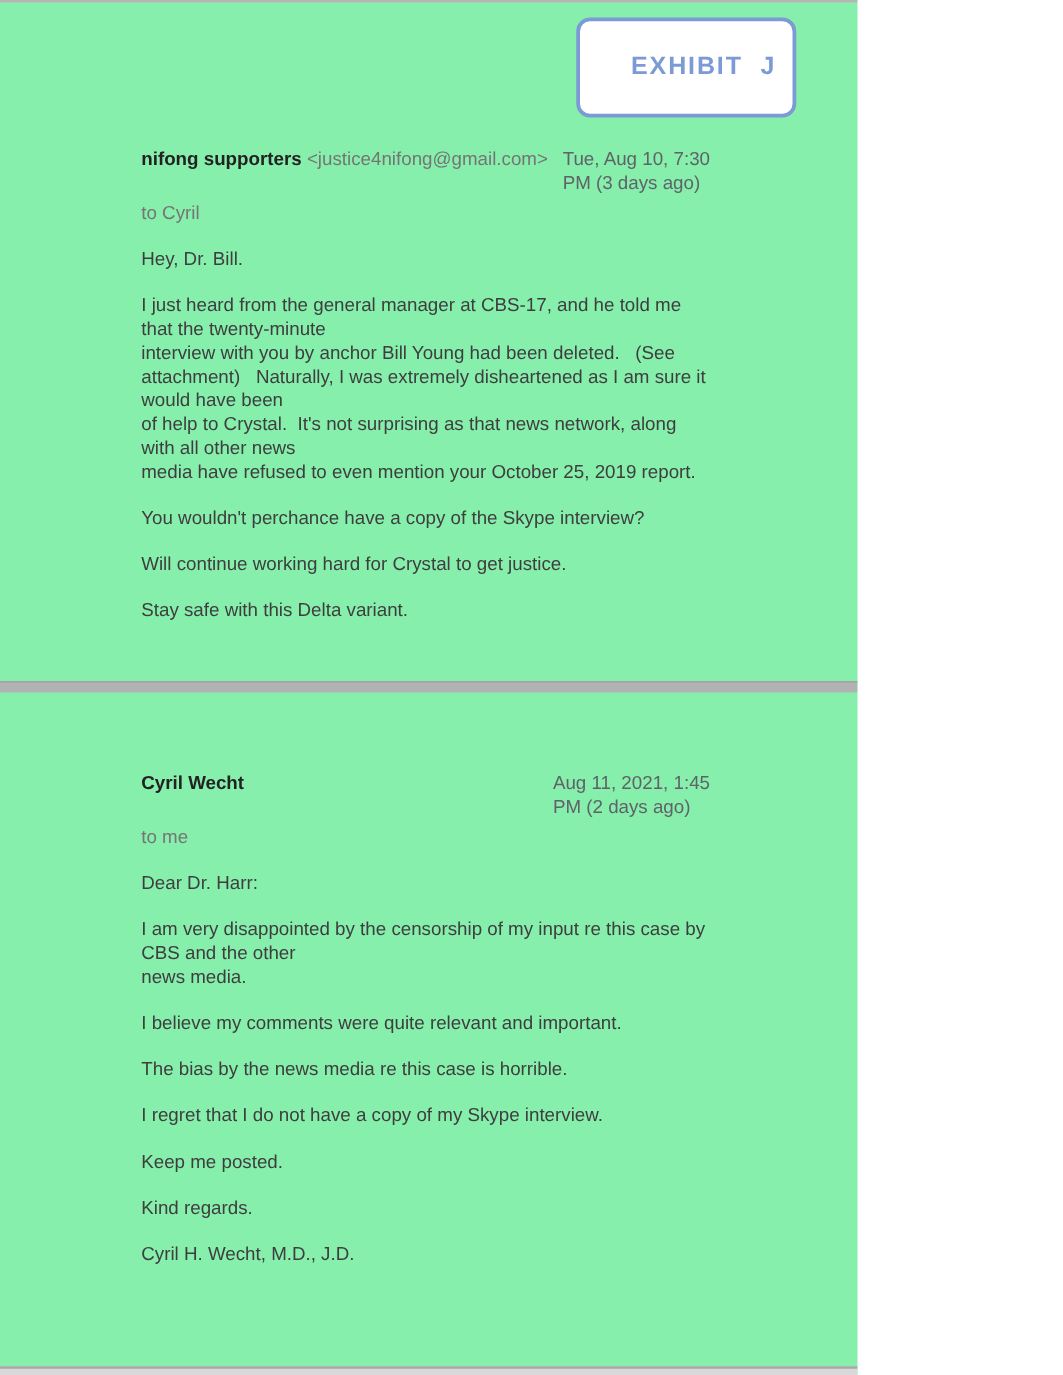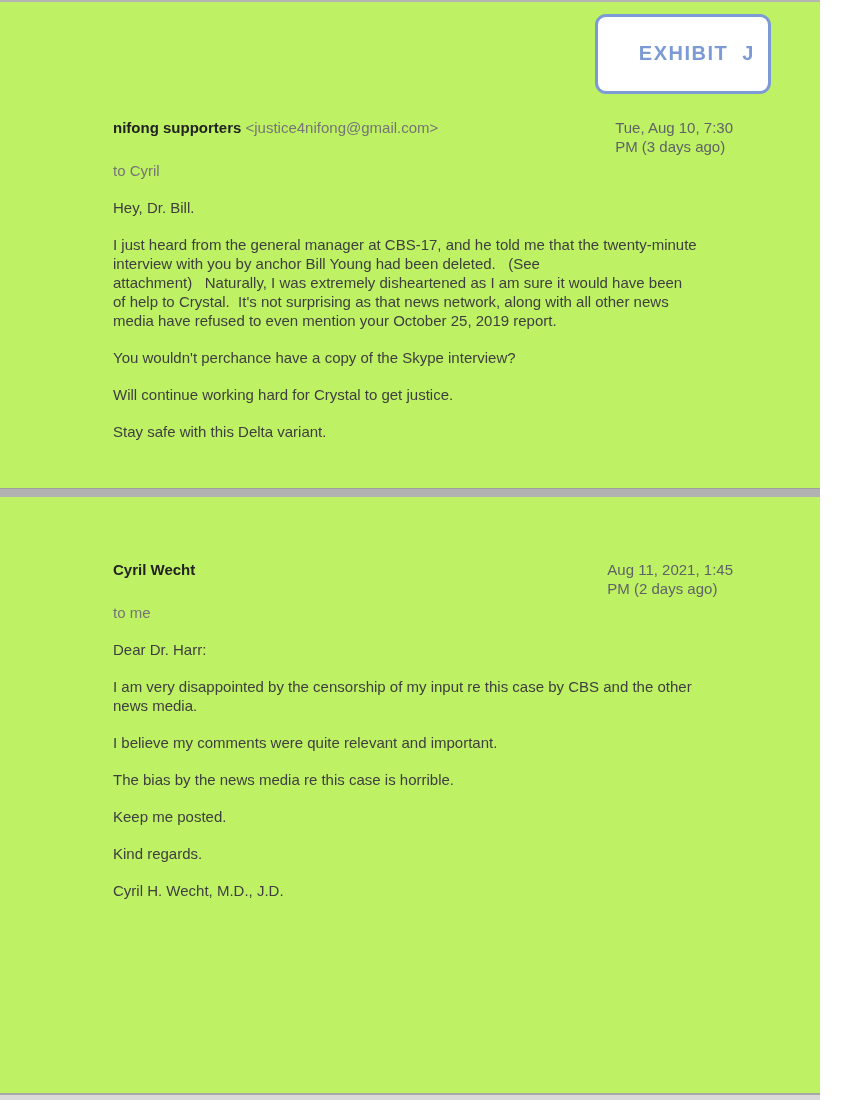--- a/index.html
+++ b/index.html
@@ -1,21 +1,21 @@
 <!DOCTYPE html>
 <html><head>
 <meta charset="utf-8">
 <style>
   * { margin: 0; padding: 0; box-sizing: border-box; }
   html, body { background: #ffffff; }
   .page {
     position: relative;
-    width: 820px;
+    width: 686px;
     height: 1100px;
-    background: #bef264;
+    background: #86efac;
     overflow: hidden;
     font-family: "Liberation Sans", "DejaVu Sans", sans-serif;
     font-size: 15px;
     color: #3e3e3e;
   }
   .top-rule {
     position: absolute;
     top: 0; left: 0; right: 0;
     height: 2px;
     background: #b5b5b5;
@@ -29,21 +29,21 @@
     padding: 2px 13px 3px 13px;
     color: #7b9ad6;
     font-weight: bold;
     font-size: 20px;
     letter-spacing: 1.5px;
     white-space: pre;
     background: #ffffff;
   }
   .email {
     margin-left: 113px;
-    margin-right: 87px;
+    margin-right: 118px;
   }
   .email-1 { margin-top: 118px; }
   .email-2 { margin-top: 63px; }
   .email-header {
     display: flex;
     justify-content: space-between;
     align-items: flex-start;
   }
   .sender {
     font-weight: bold;
@@ -131,20 +131,21 @@
       <div class="timestamp">Aug 11, 2021, 1:45
 PM (2 days ago)</div>
     </div>
     <div class="to-line">to me</div>
     <div class="email-body">
       <div class="para">Dear Dr. Harr:</div>
       <div class="para">I am very disappointed by the censorship of my input re this case by CBS and the other
 news media.</div>
       <div class="para">I believe my comments were quite relevant and important.</div>
       <div class="para">The bias by the news media re this case is horrible.</div>
+      <div class="para">I regret that I do not have a copy of my Skype interview.</div>
       <div class="para">Keep me posted.</div>
       <div class="para">Kind regards.</div>
       <div class="para">Cyril H. Wecht, M.D., J.D.</div>
     </div>
   </div>
 
   <div class="bottom-rule"></div>
 
 </div>
 

